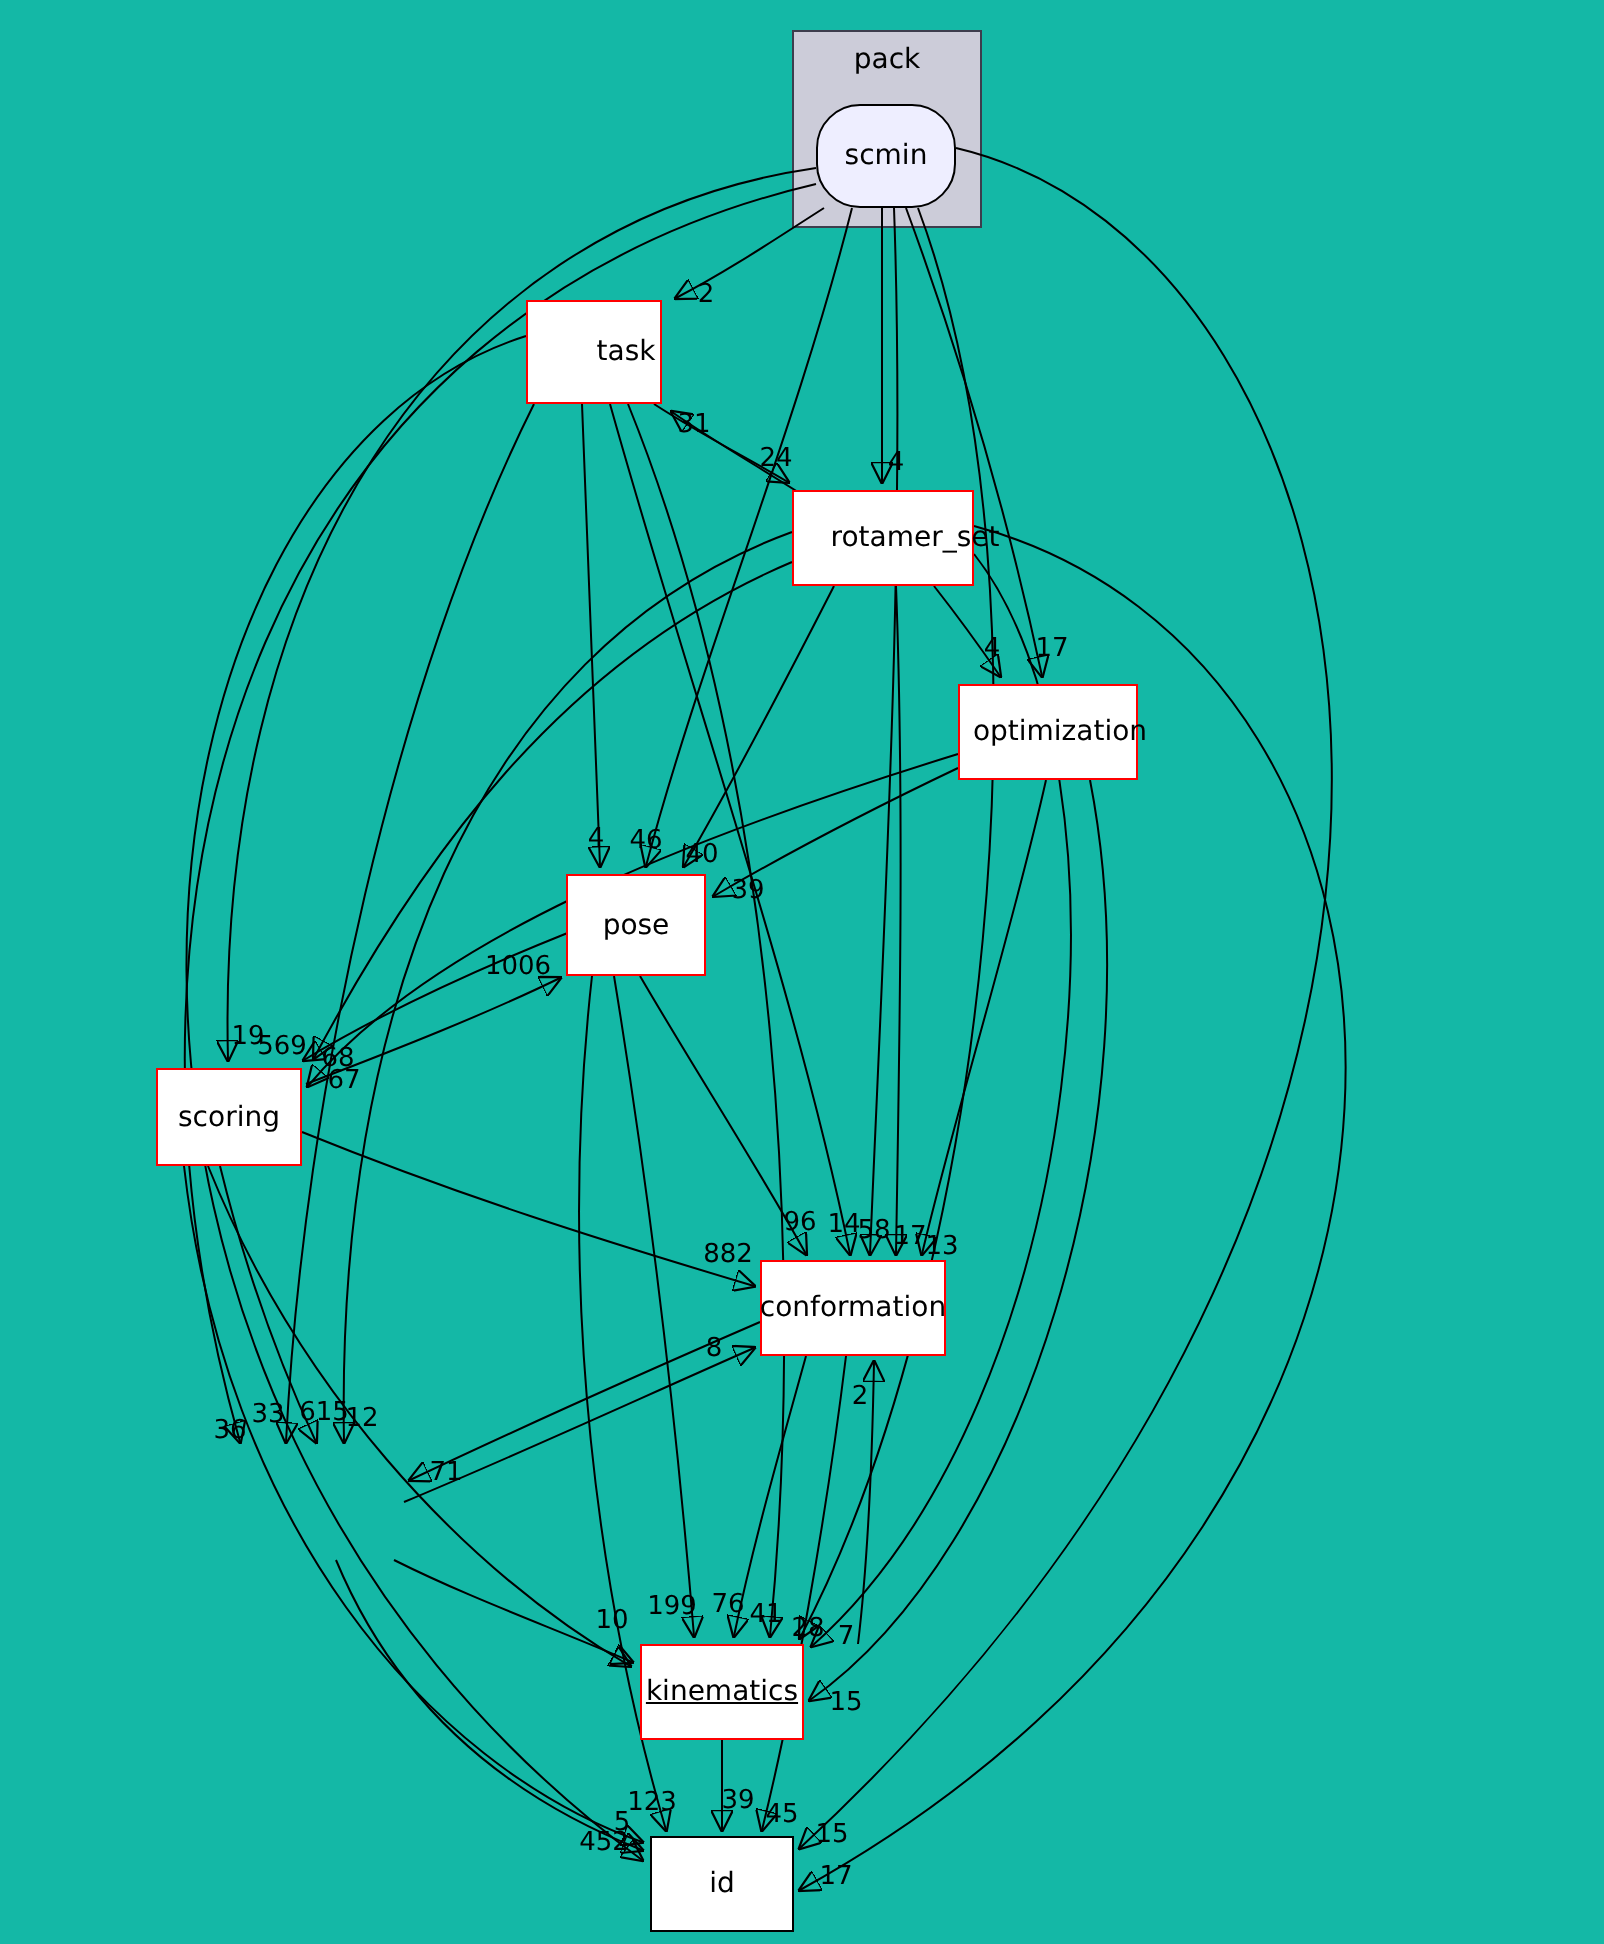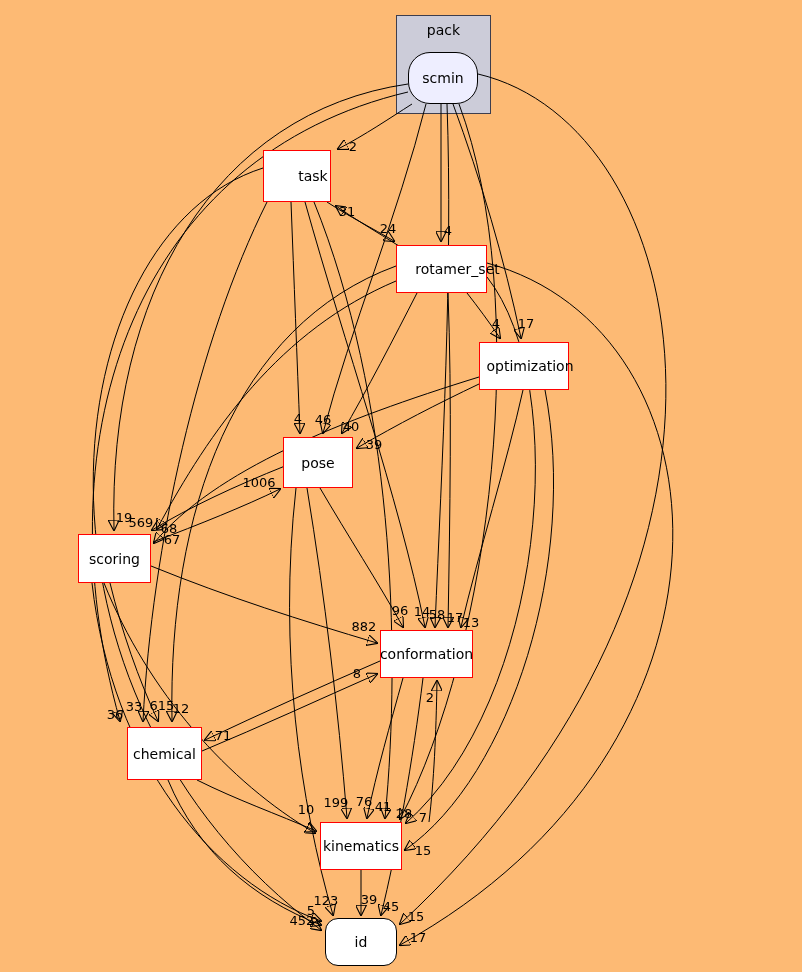--- a/index.html
+++ b/index.html
@@ -1,28 +1,28 @@
 <!DOCTYPE html>
 <html><head>
 <meta charset="utf-8">
 <style>
   html,body{margin:0;padding:0;background:#ffffff;}
-  #stage{position:relative;width:802px;height:972px;background:#fdba74;overflow:hidden;
+  #stage{position:relative;width:802px;height:972px;background:#14b8a6;overflow:hidden;
          font-family:"DejaVu Sans","Liberation Sans",sans-serif;}
   #cluster{position:absolute;left:396px;top:15px;width:93px;height:97px;
            background:#ccccd9;border:1px solid #3d3d4d;z-index:1;}
   #cluster .cluster-label{position:absolute;left:0;top:6px;width:100%;text-align:center;
            font-size:14px;color:#000;}
   svg.edges{position:absolute;left:0;top:0;z-index:2;}
   svg.edges path{fill:none;stroke:#000;stroke-width:1;}
   svg.edges text{font-family:"DejaVu Sans","Liberation Sans",sans-serif;font-size:13px;fill:#000;}
   .node{position:absolute;display:flex;align-items:center;justify-content:center;
         background:#ffffff;border:1px solid #ff0000;font-size:14px;color:#000;z-index:3;
         box-sizing:border-box;}
-  .node.plain{border-color:#000000;border-radius:13px;}
+  .node.plain{border-color:#000000;}
   .node.current{background:#eeeeff;border-color:#000000;}
 </style>
 </head>
 <body>
 
 <div id="stage">
 
   <div id="cluster">
     <div class="cluster-label">pack</div>
   </div>
@@ -148,25 +148,22 @@
   </div>
 
   <div class="node" style="left:380px;top:630px;width:93px;height:48px;">
     <span>conformation</span>
   </div>
 
   <div class="node" style="left:78px;top:534px;width:73px;height:49px;">
     <span>scoring</span>
   </div>
 
-  <div class="node" style="left:127px;top:727px;width:75px;height:53px;">
-    <span>chemical</span>
-  </div>
 
-  <div class="node" style="left:320px;top:822px;width:82px;height:48px;">
+  <div class="node" style="left:320px;top:822px;width:82px;height:48px;text-decoration:underline;">
     <span>kinematics</span>
   </div>
 
   <div class="node plain" style="left:325px;top:918px;width:72px;height:48px;">
     <span>id</span>
   </div>
 
 </div>
 
 </body></html>

